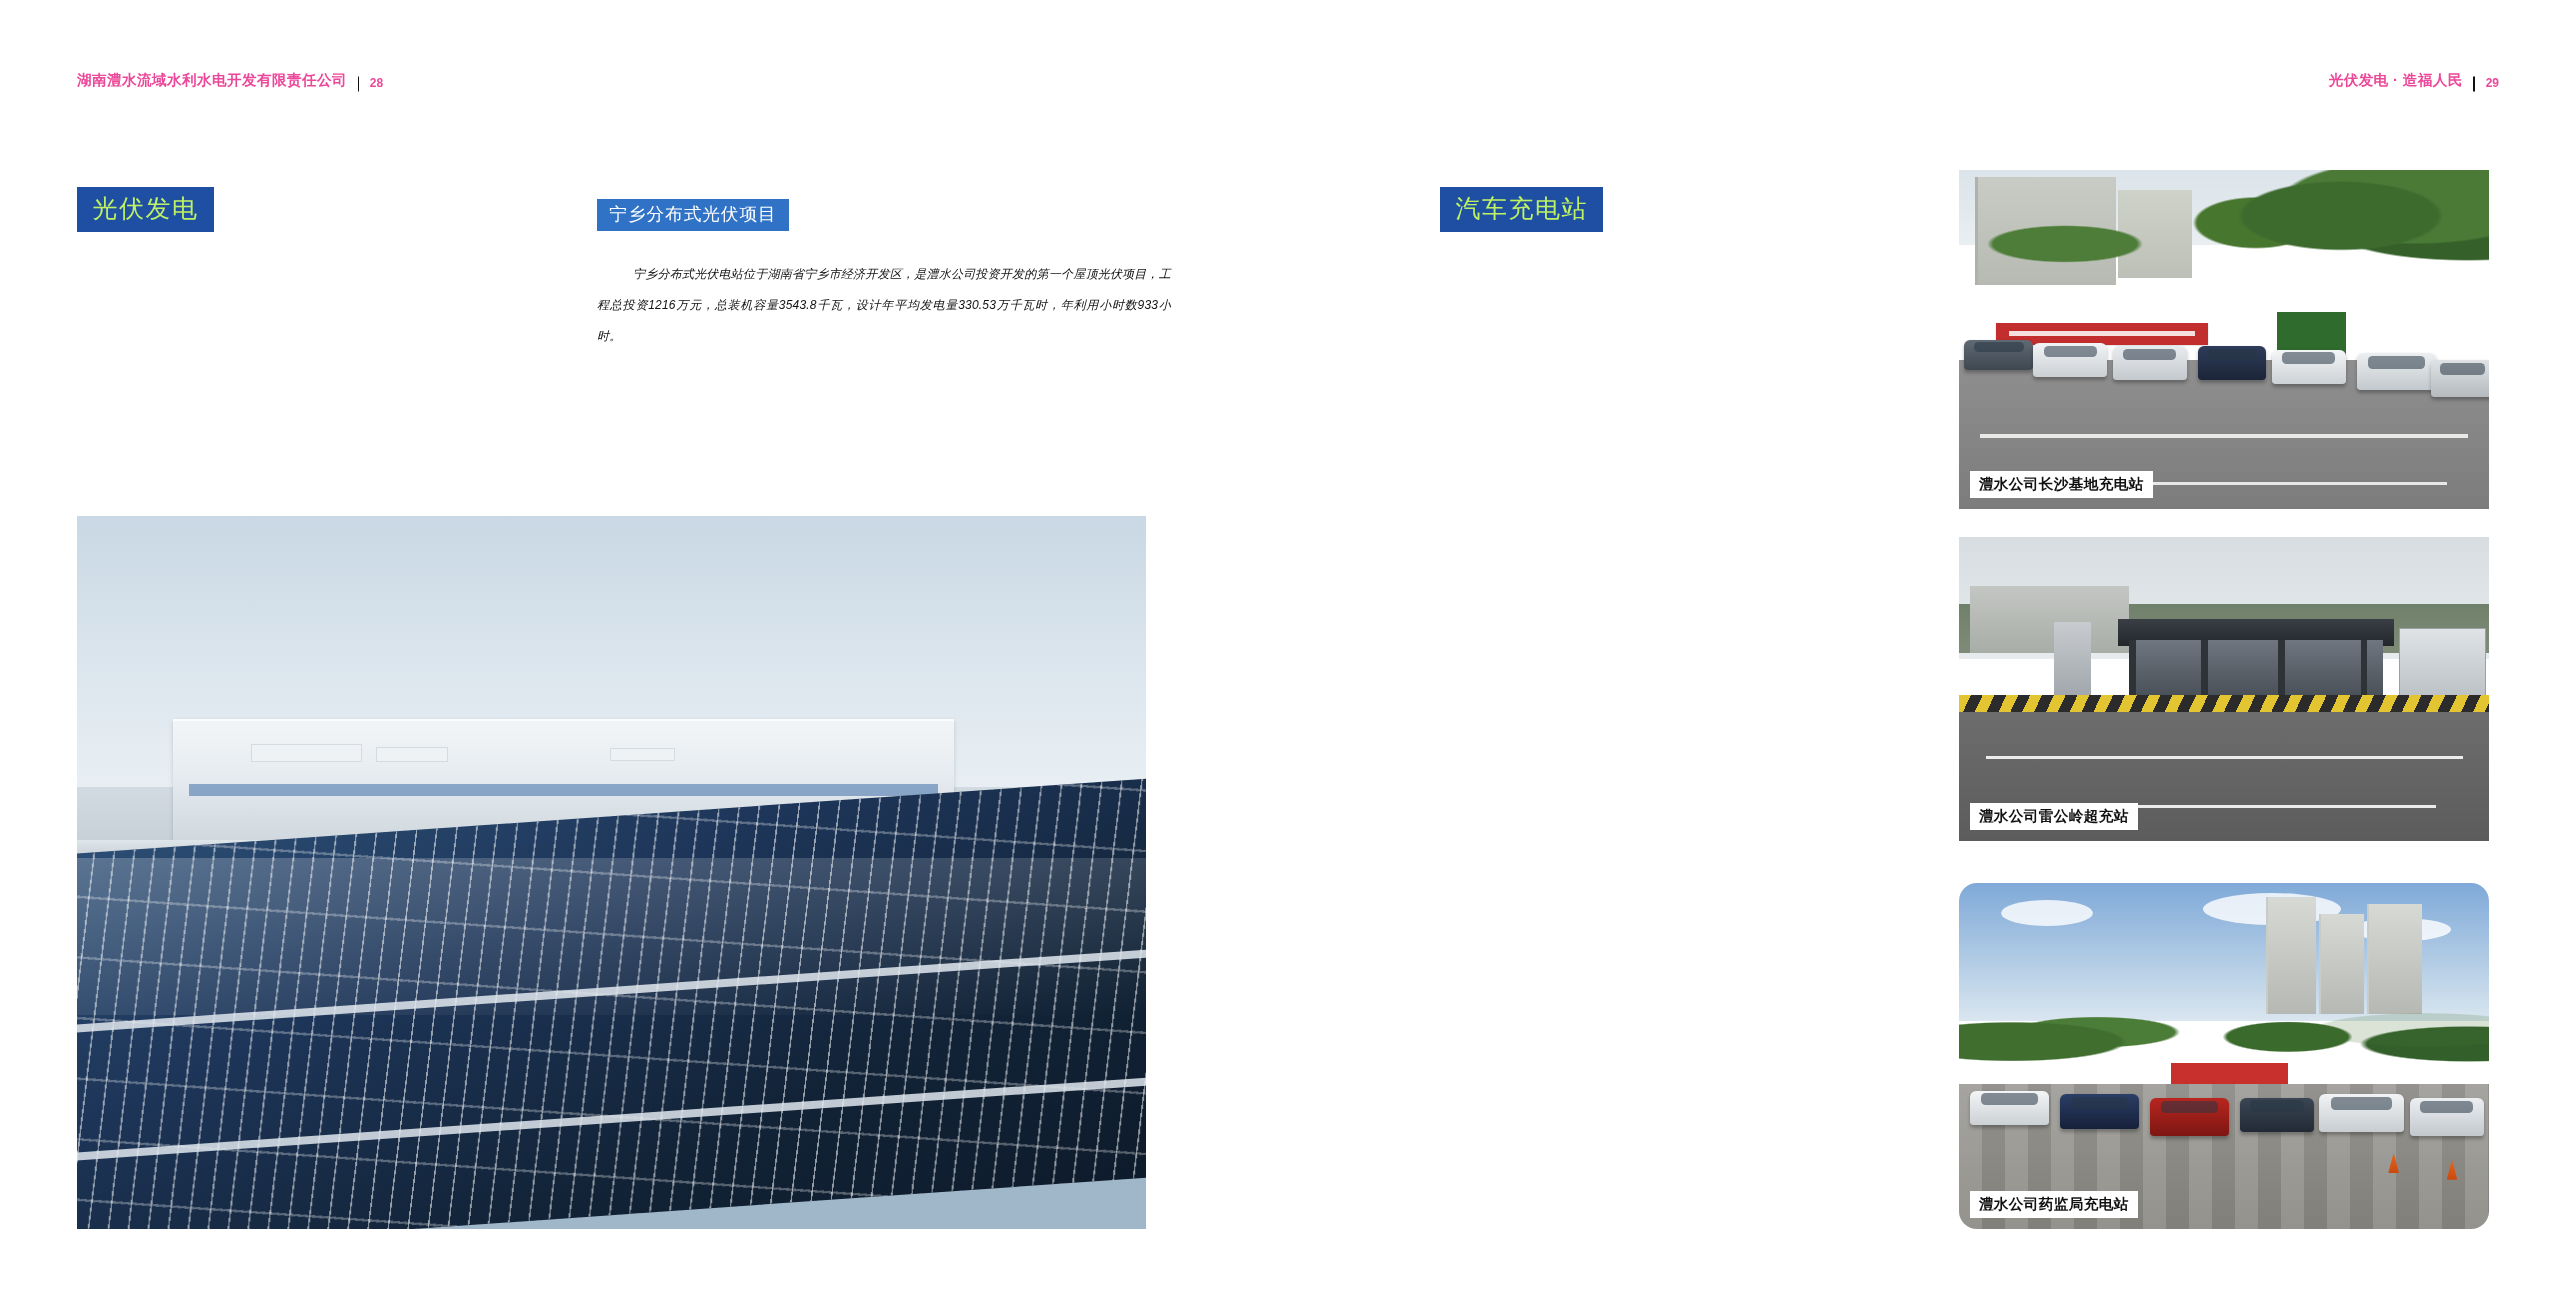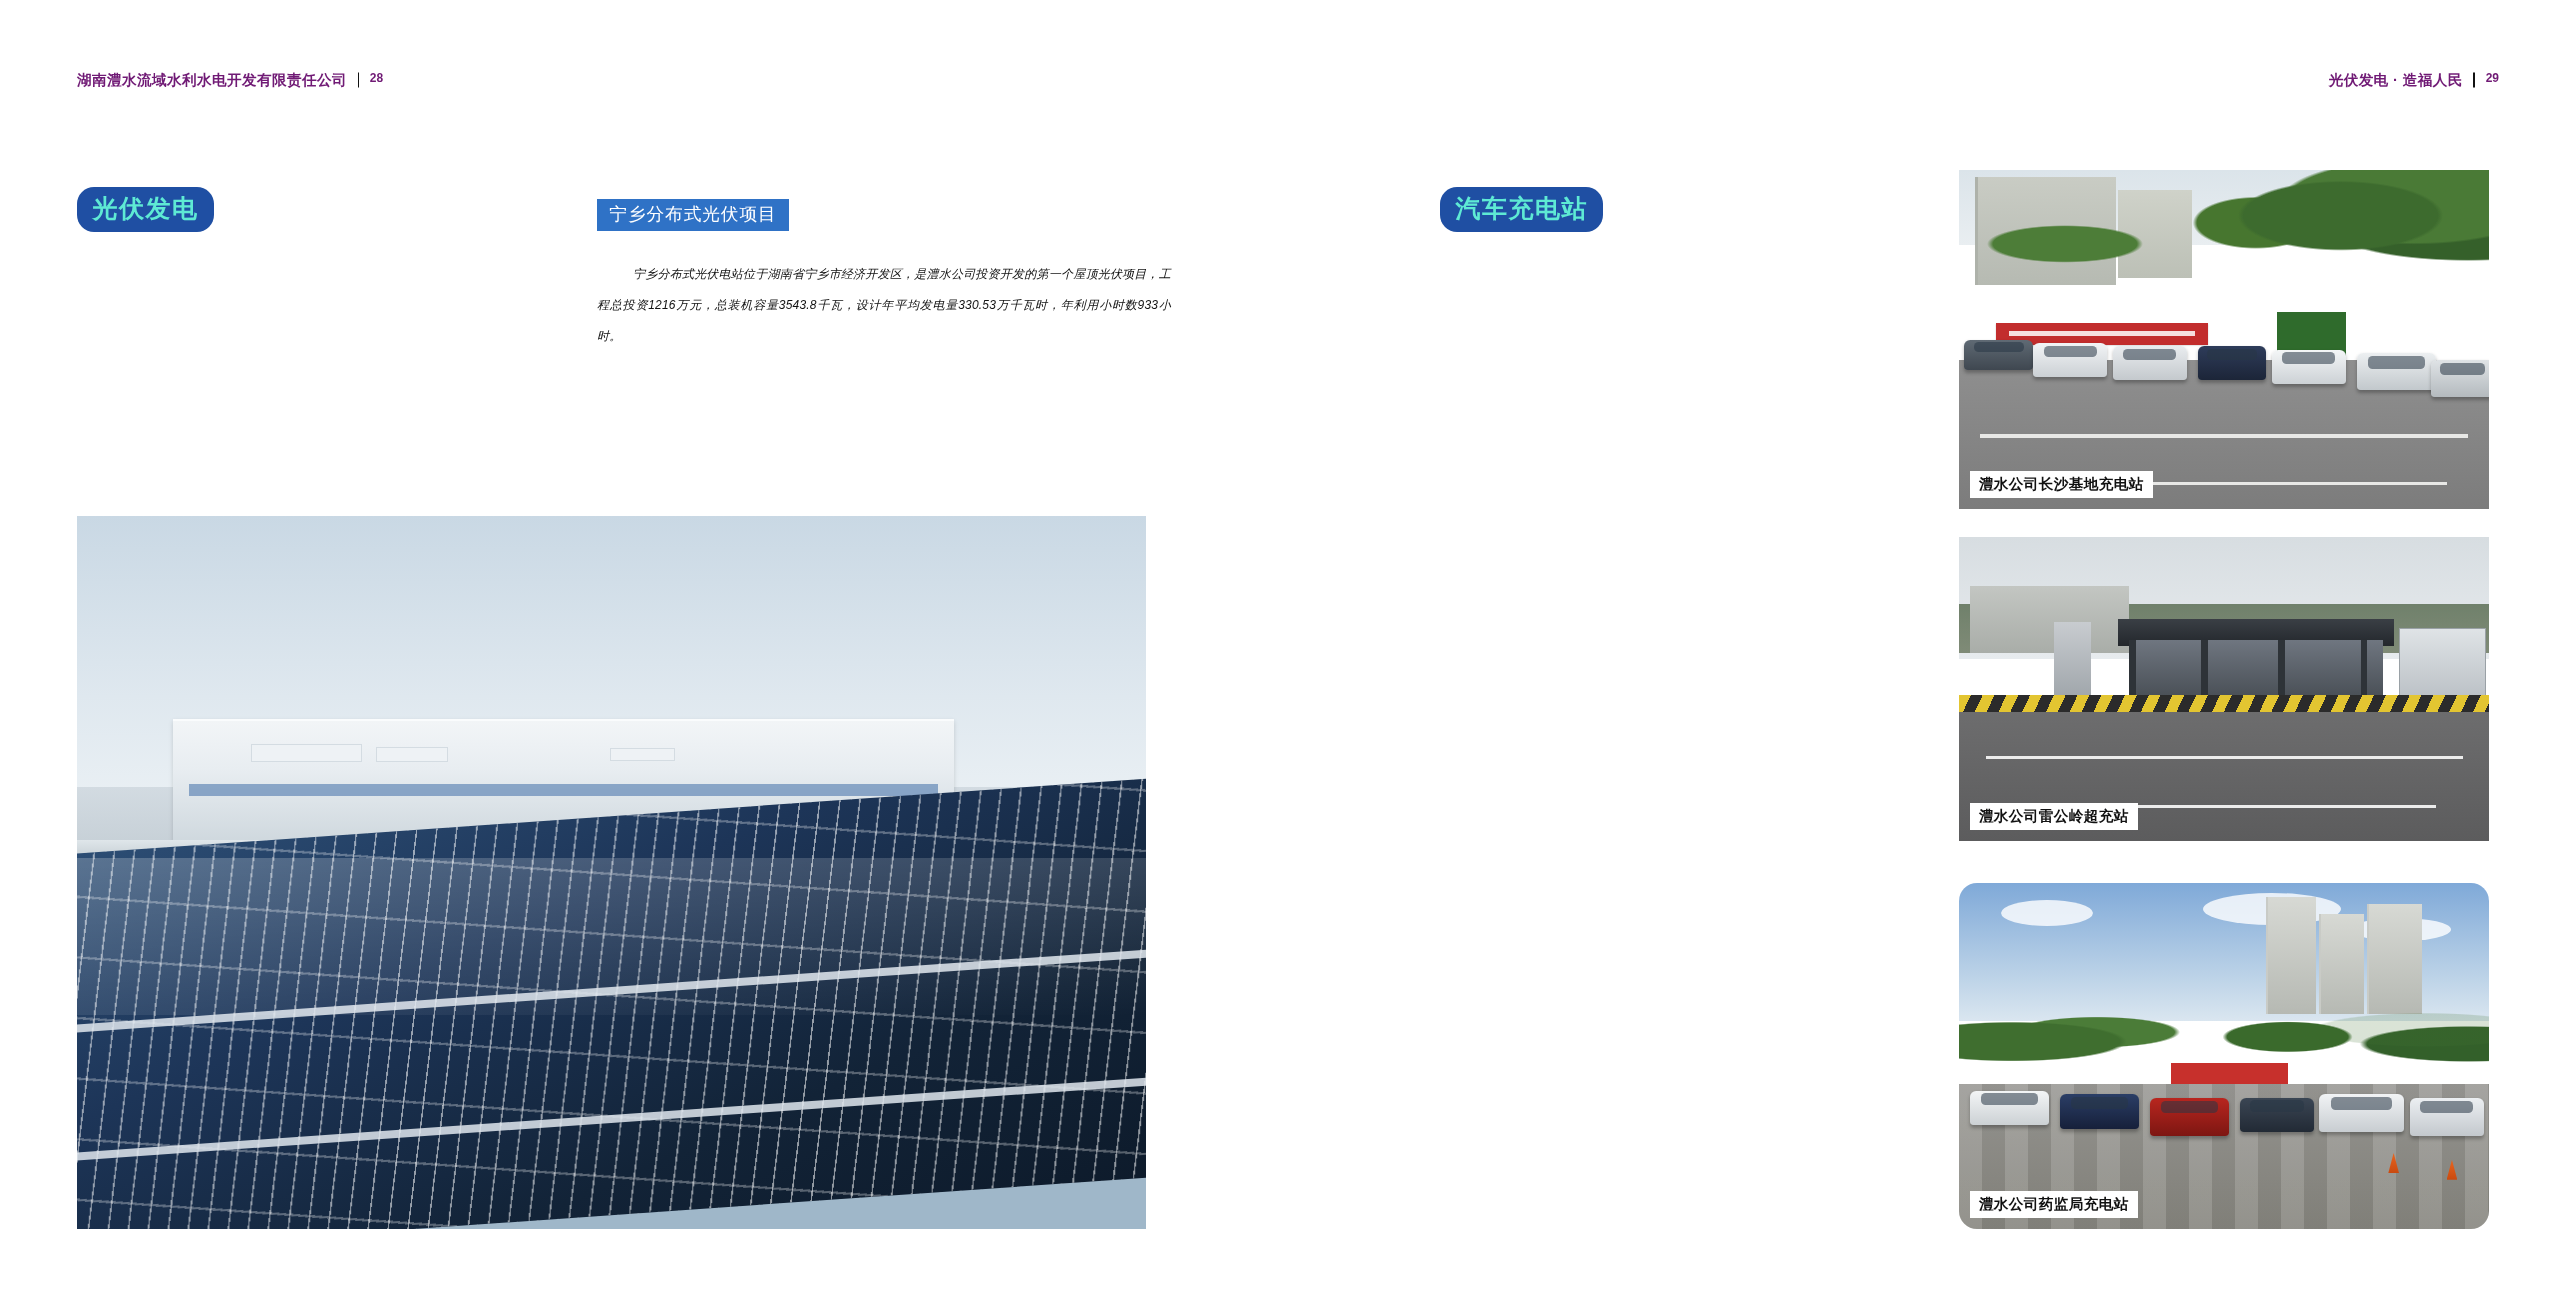--- a/index.html
+++ b/index.html
@@ -28,24 +28,24 @@
     box-sizing: border-box;
   }
   .page-right { width: 1288px; }
 
   
   .runhead {
     position: absolute;
     top: 71px;
     font-size: 14.6px;
     letter-spacing: 0.4px;
-    color: #701a75;
+    color: #ec4899;
     white-space: nowrap;
     display: flex;
-    align-items: flex-start;
+    align-items: flex-end;
     gap: 10.7px;
     font-weight: 700;
   }
   .runhead-left { left: 77px; }
   .runhead-right { right: 77px; }
   .runhead .divider {
     display: inline-block;
     width: 1.5px;
     height: 14.6px;
     background: #111;
@@ -54,28 +54,27 @@
   .runhead .pageno {
     font-size: 12px;
     font-weight: 700;
     letter-spacing: 0;
   }
 
   
   .sec-title {
     position: absolute;
     background: #1f4fa3;
-    color: #5eead4;
+    color: #bef264;
     font-size: 25px;
-    font-weight: 700;
+    font-weight: 400;
     letter-spacing: 1.5px;
     padding: 9.2px 15.4px 10.7px 15.4px;
     line-height: 1;
     white-space: nowrap;
-    border-radius: 17px;
   }
   .sec-title.left { left: 77px; top: 187px; }
   .sec-title.right { left: 1440px; top: 187px; }
 
   .sub-title {
     position: absolute;
     background: #2f72c6;
     color: #ffffff;
     font-size: 17.7px;
     font-weight: 400;

